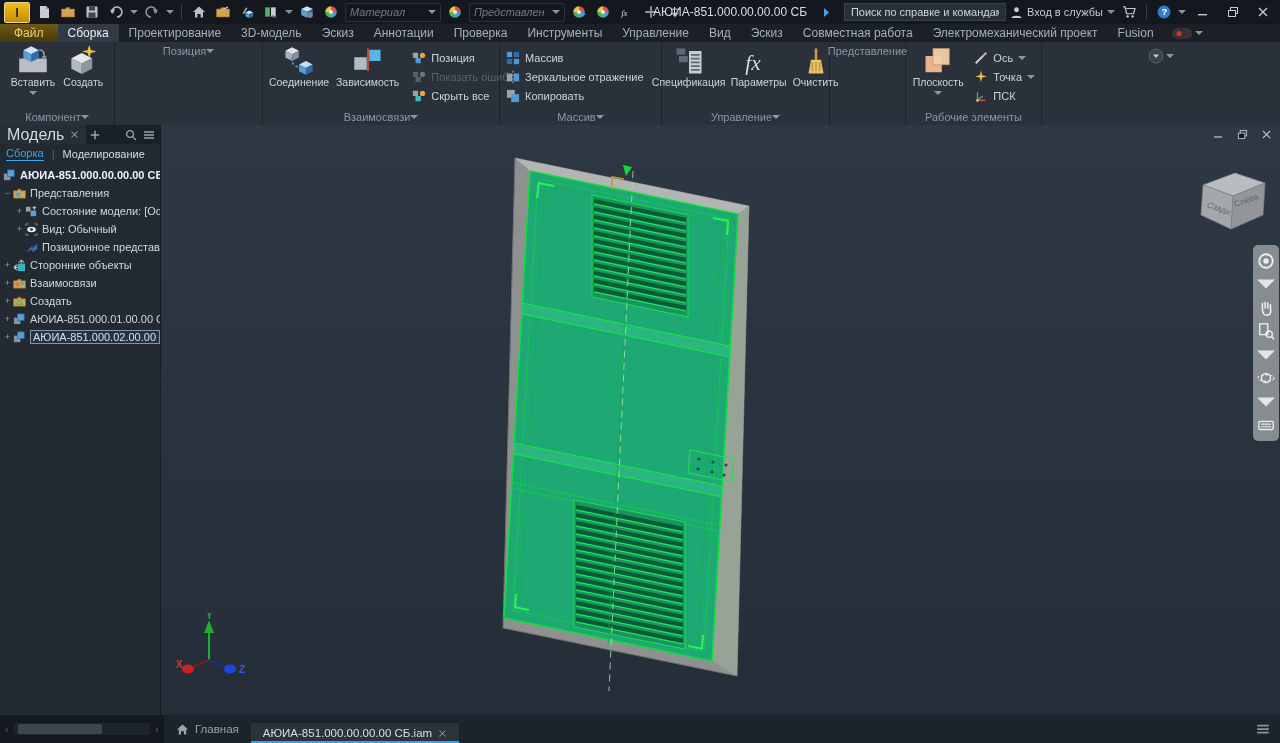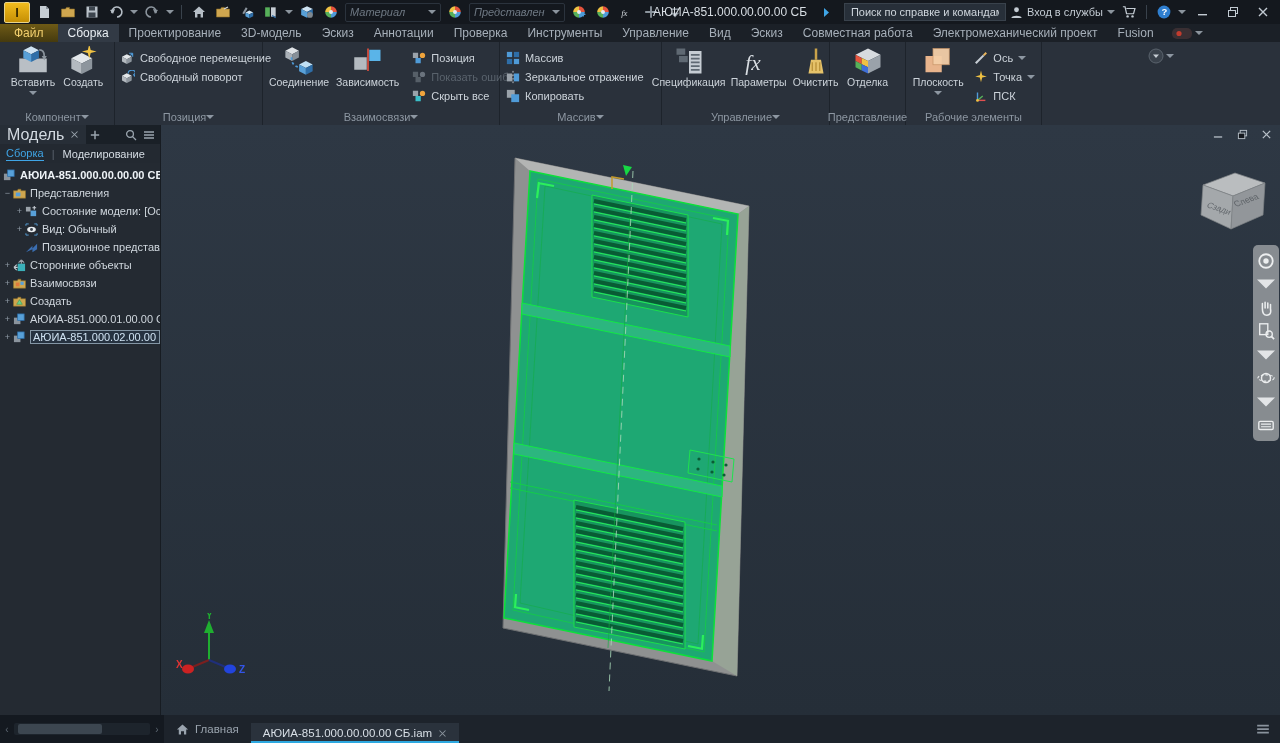--- a/index.html
+++ b/index.html
@@ -382,43 +382,20 @@
       </div>
       <div class="rlabel">
         <span>Компонент</span>
         <svg width="8" height="6" color="#8d97a2">
             <use href="#caret"></use>
           </svg>
       </div>
     </div>
 
     <div class="rpanel" style="width:148px">
-      <div class="rbody">
-          <div class="col">
-        <div class="listbtn">
-          <svg class="sic" viewBox="0 0 24 24">
-                <g style="--top:#e3e7ea;--left:#b4bac0;--right:#8d959d">
-                  <use href="#cube" x="0" y="4" width="20" height="20"></use>
-                </g>
-                <path d="M14,4 h6 M20,4 v6 M20,4 l-4,4" stroke="#4f9bd8" stroke-width="1.8" fill="none"></path>
-              </svg>
-          <span>Свободное перемещение</span>
-        </div>
-        <div class="listbtn">
-          <svg class="sic" viewBox="0 0 24 24">
-                <g style="--top:#e3e7ea;--left:#b4bac0;--right:#8d959d">
-                  <use href="#cube" x="0" y="4" width="20" height="20"></use>
-                </g>
-                <path d="M13,6 a6,4 0 1 1 8,2" stroke="#4f9bd8" stroke-width="1.8" fill="none"></path>
-                <polygon points="21,10 24,7 24,12" fill="#4f9bd8"></polygon>
-              </svg>
-          <span>Свободный поворот</span>
-        </div>
-      </div>
-        </div>
       <div class="rlabel">
         <span>Позиция</span>
         <svg width="8" height="6" color="#8d97a2">
             <use href="#caret"></use>
           </svg>
       </div>
     </div>
 
     <div class="rpanel" style="width:237px">
       <div class="rbody" style="gap:3px;padding-left:4px">
@@ -542,33 +519,20 @@
       </div>
       <div class="rlabel">
         <span>Управление</span>
         <svg width="8" height="6" color="#8d97a2">
             <use href="#caret"></use>
           </svg>
       </div>
     </div>
 
     <div class="rpanel" style="width:76px">
-      <div class="rbody" style="justify-content:center">
-        <div class="bigbtn" style="width:64px">
-          <svg class="bic" viewBox="0 0 24 24">
-            <polygon points="12,2 22,7 12,12 2,7" fill="#d7dbdf"></polygon>
-            <polygon points="2,7 7,9.5 7,14.5 2,12" fill="#e5533d"></polygon>
-              <polygon points="7,9.5 12,12 12,17 7,14.5" fill="#f0c243"></polygon>
-            <polygon points="2,12 7,14.5 7,19.5 2,17" fill="#57b05a"></polygon>
-              <polygon points="7,14.5 12,17 12,22 7,19.5" fill="#3f6fd8"></polygon>
-            <polygon points="12,12 22,7 22,17 12,22" fill="#9aa2aa"></polygon>
-          </svg>
-          <span class="lbl">Отделка</span>
-        </div>
-      </div>
       <div class="rlabel">
         <span>Представление</span>
       </div>
     </div>
 
 
     <div class="rpanel" style="width:136px">
       <div class="rbody" style="gap:2px;justify-content:center">
         <div class="bigbtn" style="width:58px">
           <svg class="bic" viewBox="0 0 24 24">

